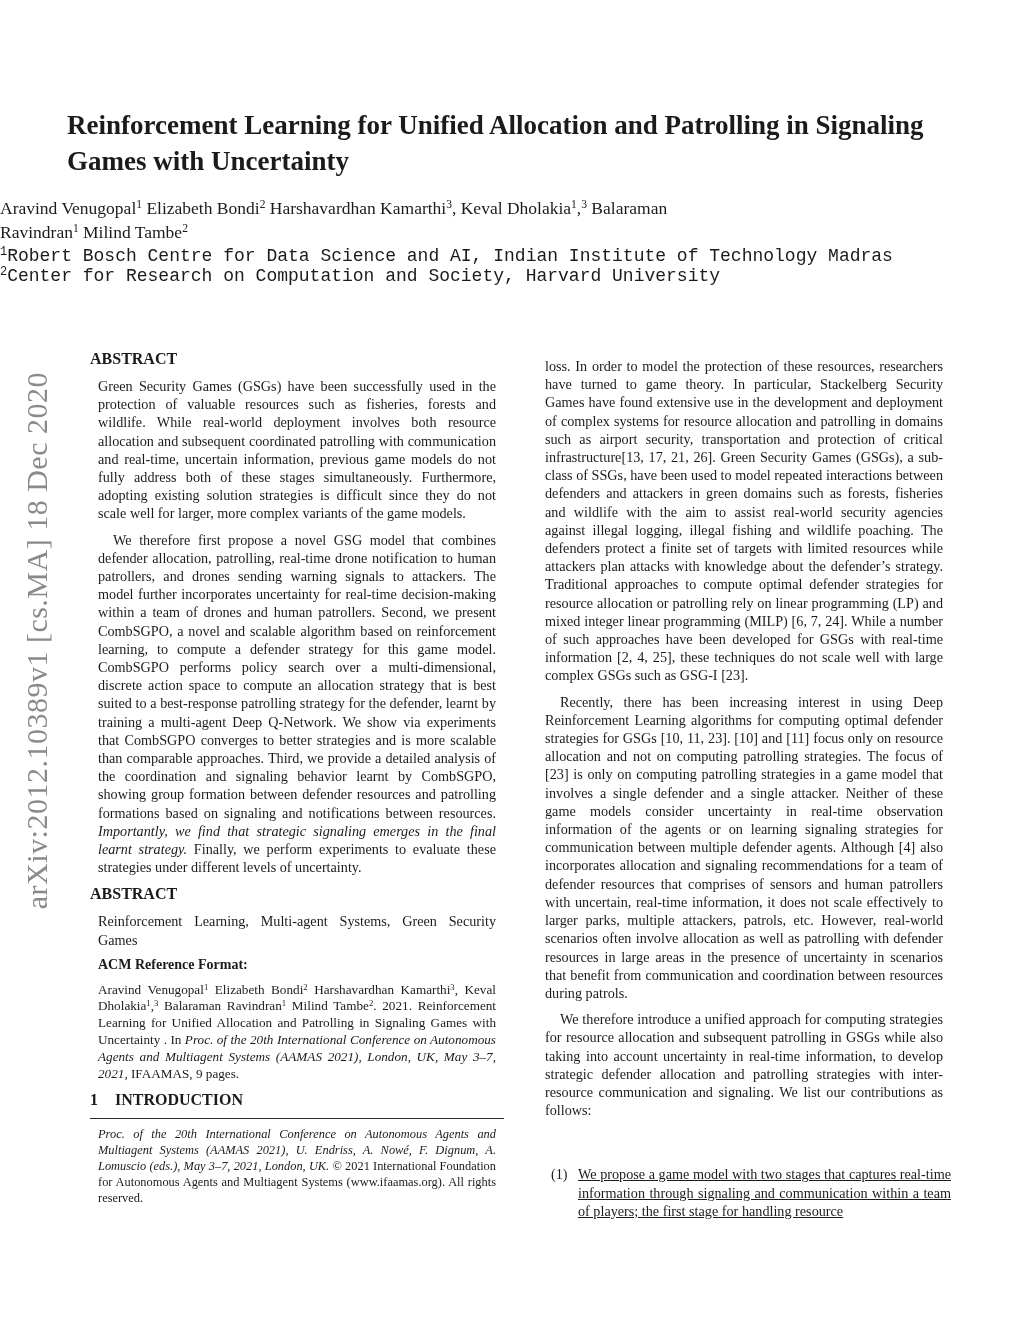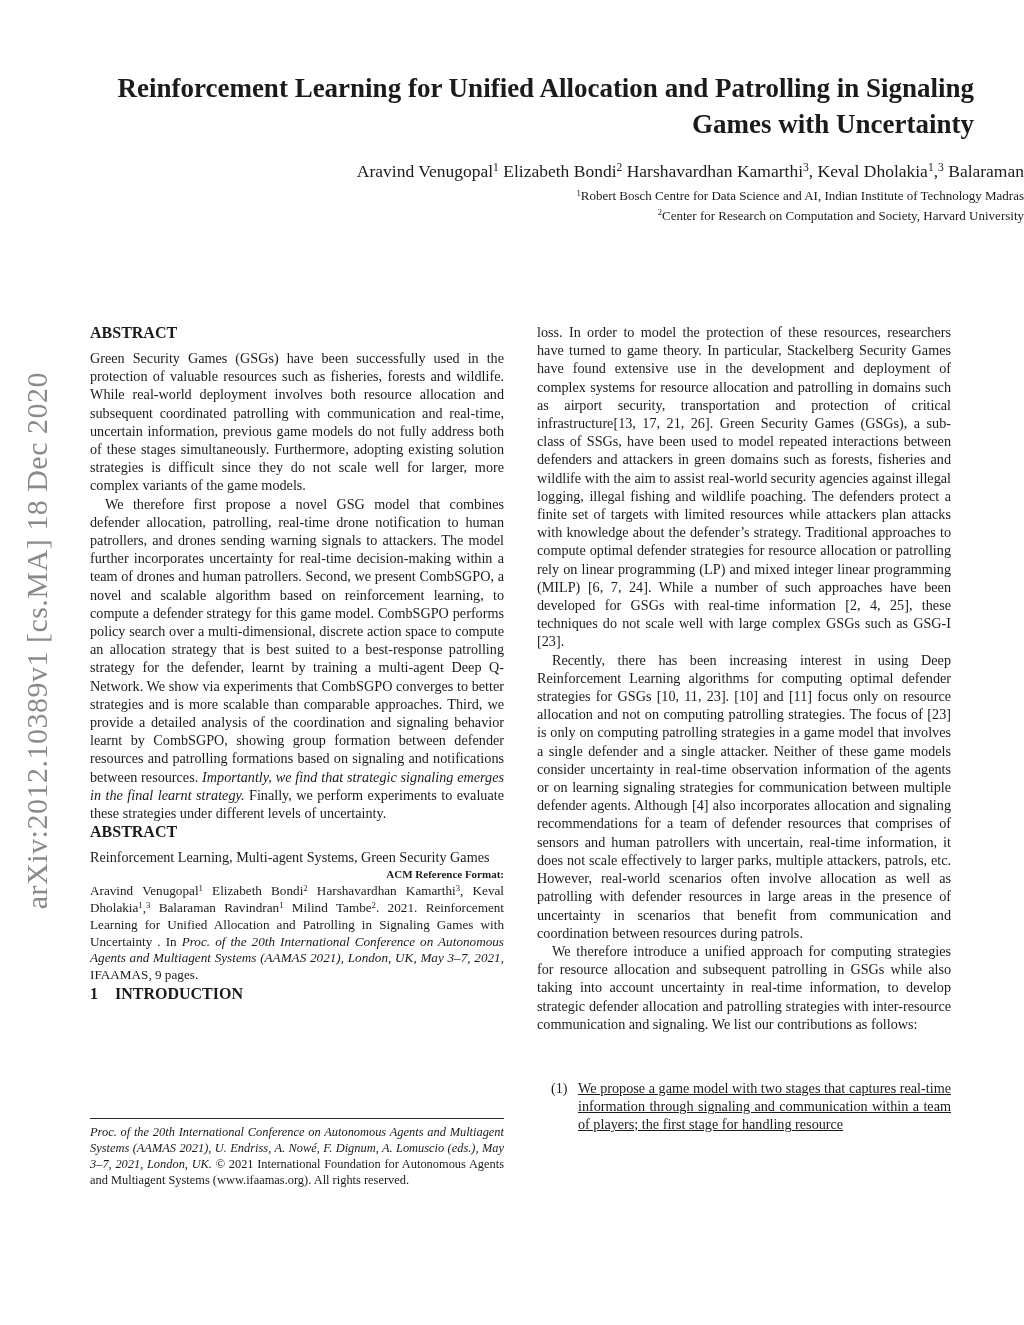--- a/index.html
+++ b/index.html
@@ -26,37 +26,37 @@
   .arxiv-strip .vtext {
     writing-mode: vertical-rl;
     transform: rotate(180deg);
     font-size: 30px;
     color: #8a8a8a;
     letter-spacing: 0.5px;
     white-space: nowrap;
   }
 
   
-  .header { padding-top: 70px; text-align: right; margin-left: 34px; }
+  .header { padding-top: 107px; text-align: left; }
   .title {
     margin: 0 auto;
     max-width: 890px;
     font-size: 27px;
     font-weight: bold;
     line-height: 36px;
   }
   .authors { margin-top: 17px; font-size: 17.5px; line-height: 24px; }
-  .affils  { margin-top: 3px; font-size: 13px; line-height: 19.5px; }
+  .affils  { margin-top: 3px; font-size: 18px; line-height: 19.5px; font-family: Liberation Mono, monospace; }
 
   sup { font-size: 66%; line-height: 0; position: relative; vertical-align: baseline; top: -0.48em; }
 
   
   .columns {
     position: absolute;
-    left: 90px; top: 323px;
+    left: 90px; top: 349px;
     width: 861px;
     display: flex;
     gap: 33px;
   }
   .col {
     width: 414px;
     font-size: 14.2px;
     line-height: 18.2px;
     text-align: justify;
     hyphens: auto;
@@ -64,28 +64,28 @@
   }
   .col.left { position: relative; height: 866px; }
 
   .col h2 {
     margin: 0 0 6px 0;
     font-size: 16px;
     font-weight: bold;
     text-align: left;
     line-height: 20px;
   }
-  .col p { margin: 0; }
+  .col p { margin: 8px; }
   .indent { text-indent: 15px; }
 
   .kw-head  { margin-top: 31px; }
   .acm-head {
     margin-top: 16px;
-    font-size: 11px; line-height: 16.8px;
-    font-weight: bold; text-align: right;
+    font-size: 14px; line-height: 16.8px;
+    font-weight: bold; text-align: left;
   }
   .acm-text { font-size: 13.2px; line-height: 16.8px; }
   .sec-head { margin-top: 21px; }
   .sec-head .num { display: inline-block; margin-right: 17px; }
 
   .footnote {
     position: absolute;
     left: 0; right: 0; bottom: 0;
     font-size: 12.4px;
     line-height: 15.9px;
@@ -107,20 +107,21 @@
 <div class="page">
 
   <div class="arxiv-strip">
     <div class="vtext">arXiv:2012.10389v1  [cs.MA]  18 Dec 2020</div>
   </div>
 
   <div class="header">
     <h1 class="title">Reinforcement Learning for Unified Allocation and Patrolling in Signaling Games with Uncertainty</h1>
     <div class="authors">
       <div>Aravind Venugopal<sup>1</sup> Elizabeth Bondi<sup>2</sup> Harshavardhan Kamarthi<sup>3</sup>, Keval Dholakia<sup>1</sup>,<sup>3</sup> Balaraman</div>
+      <div>Ravindran<sup>1</sup> Milind Tambe<sup>2</sup></div>
     </div>
     <div class="affils">
       <div><sup>1</sup>Robert Bosch Centre for Data Science and AI, Indian Institute of Technology Madras</div>
       <div><sup>2</sup>Center for Research on Computation and Society, Harvard University</div>
     </div>
   </div>
 
   <div class="columns">
 
     <div class="col left">

